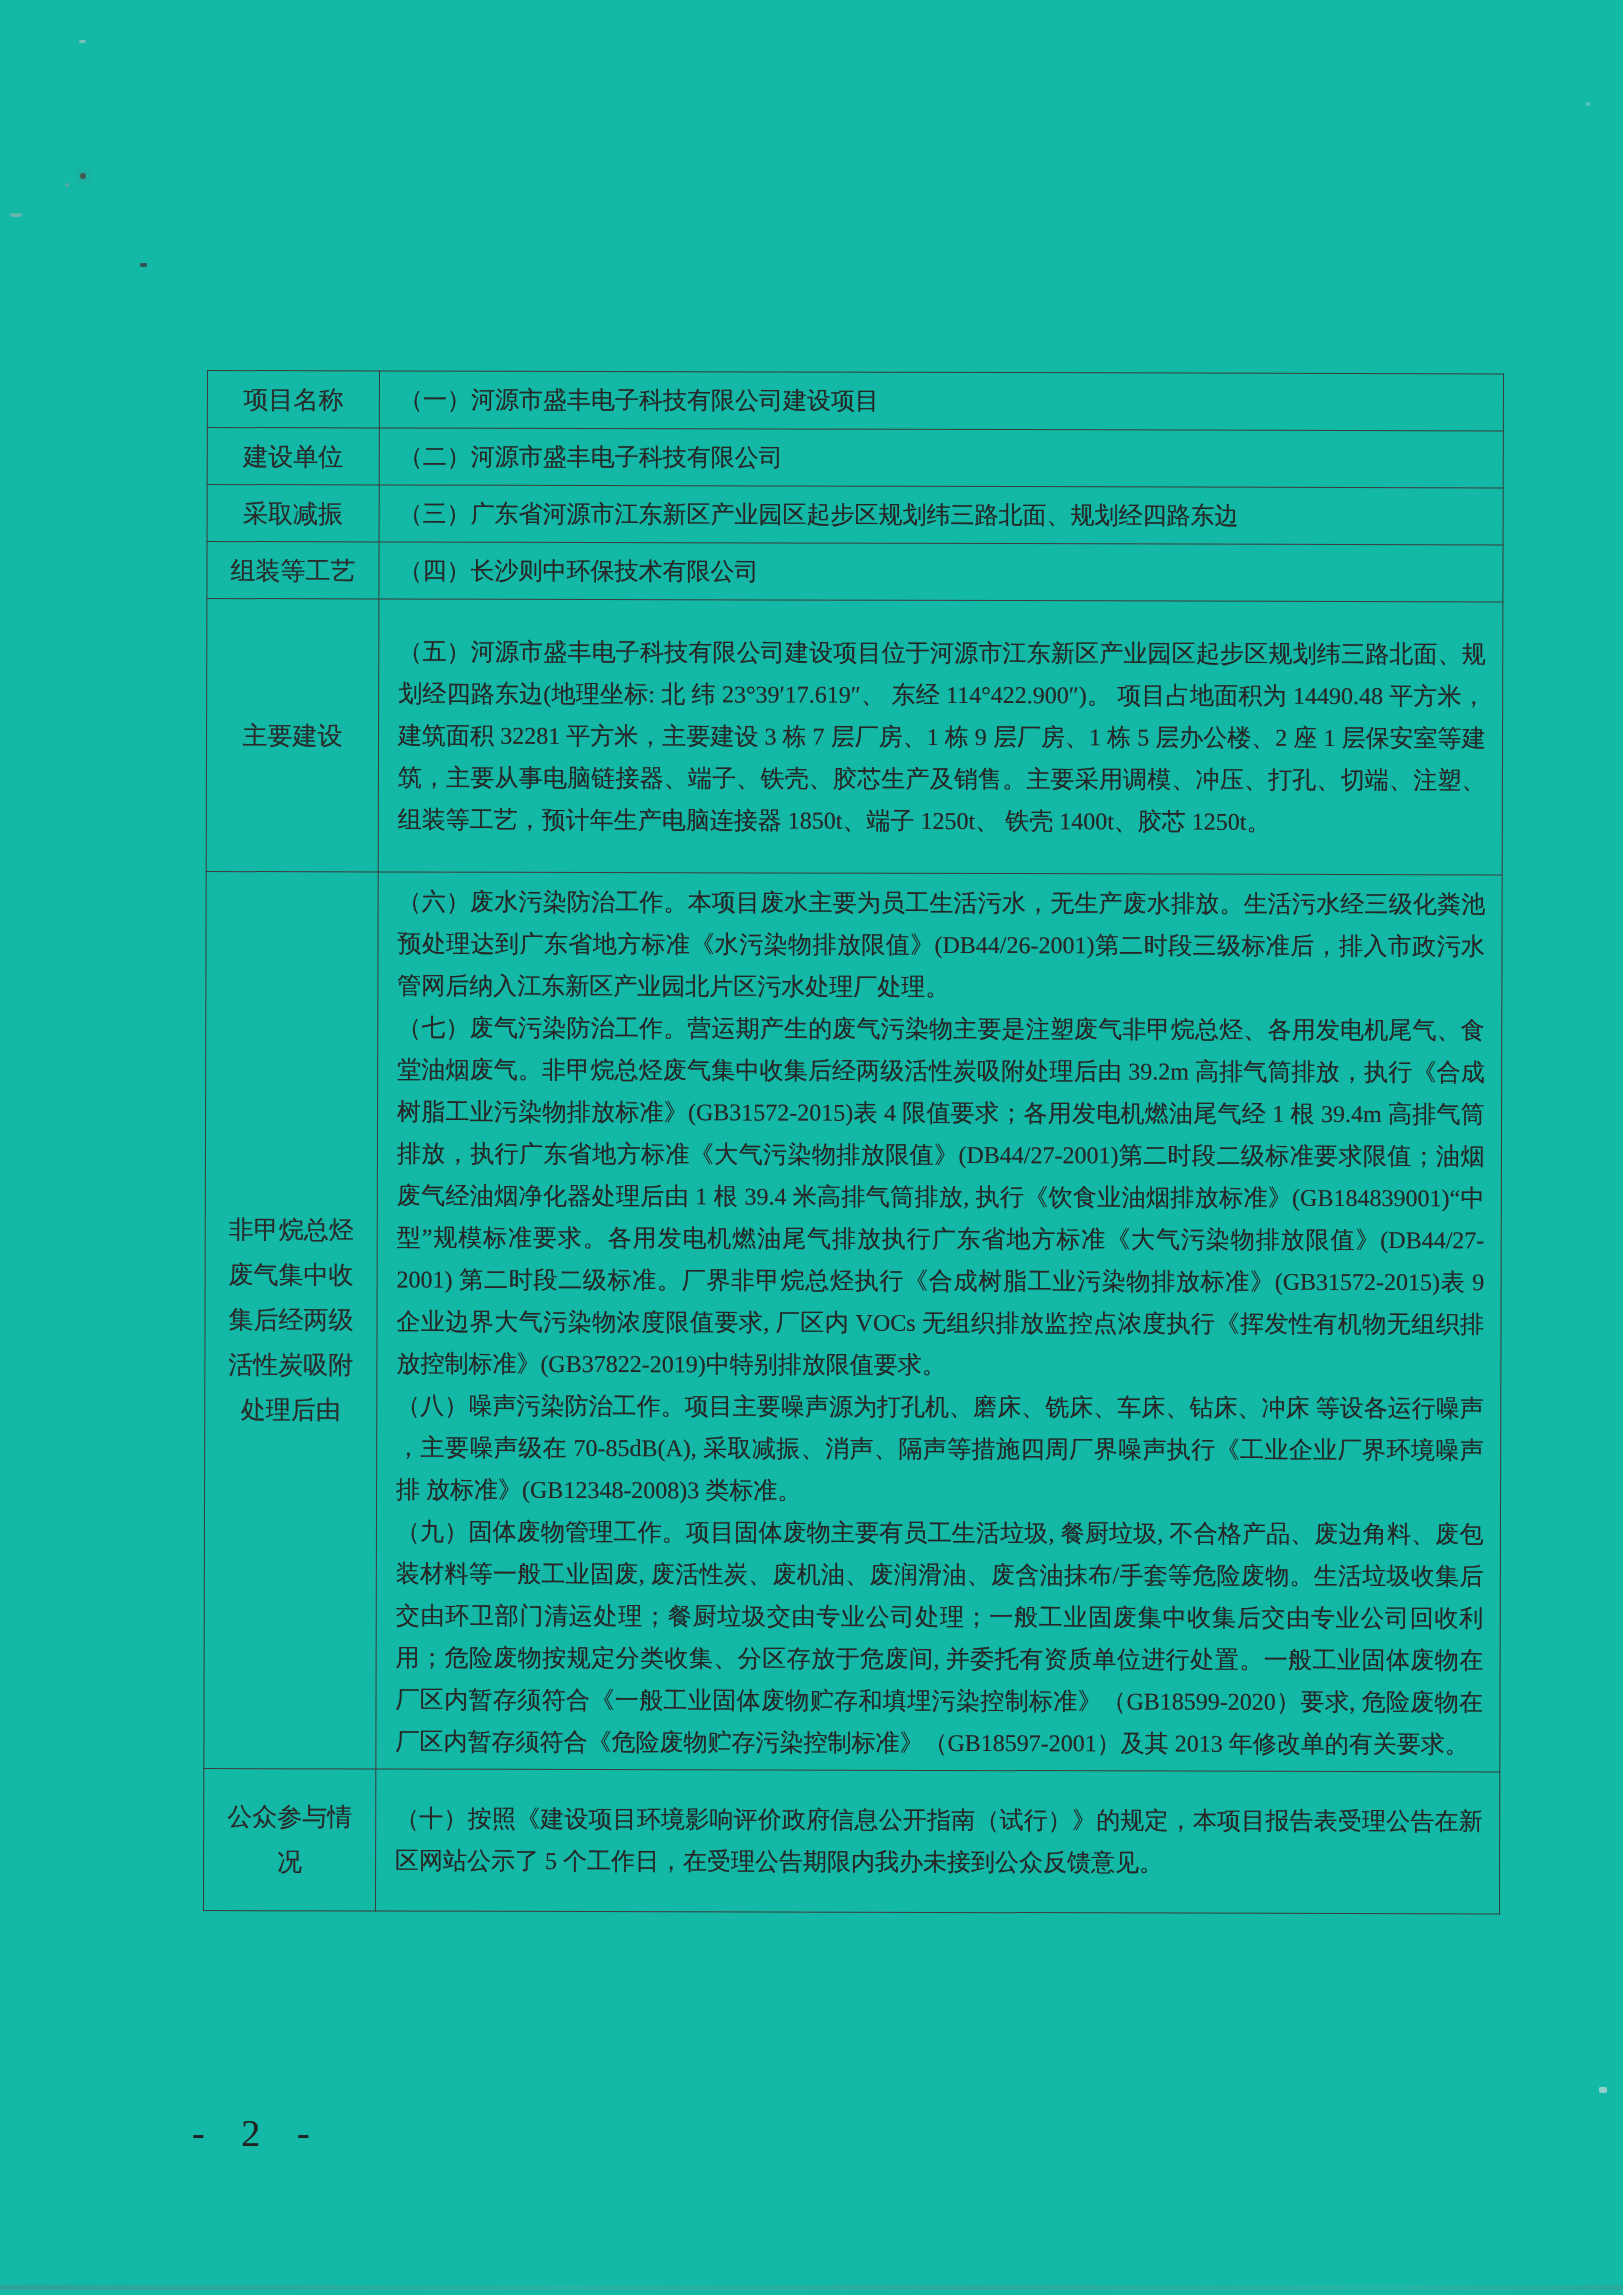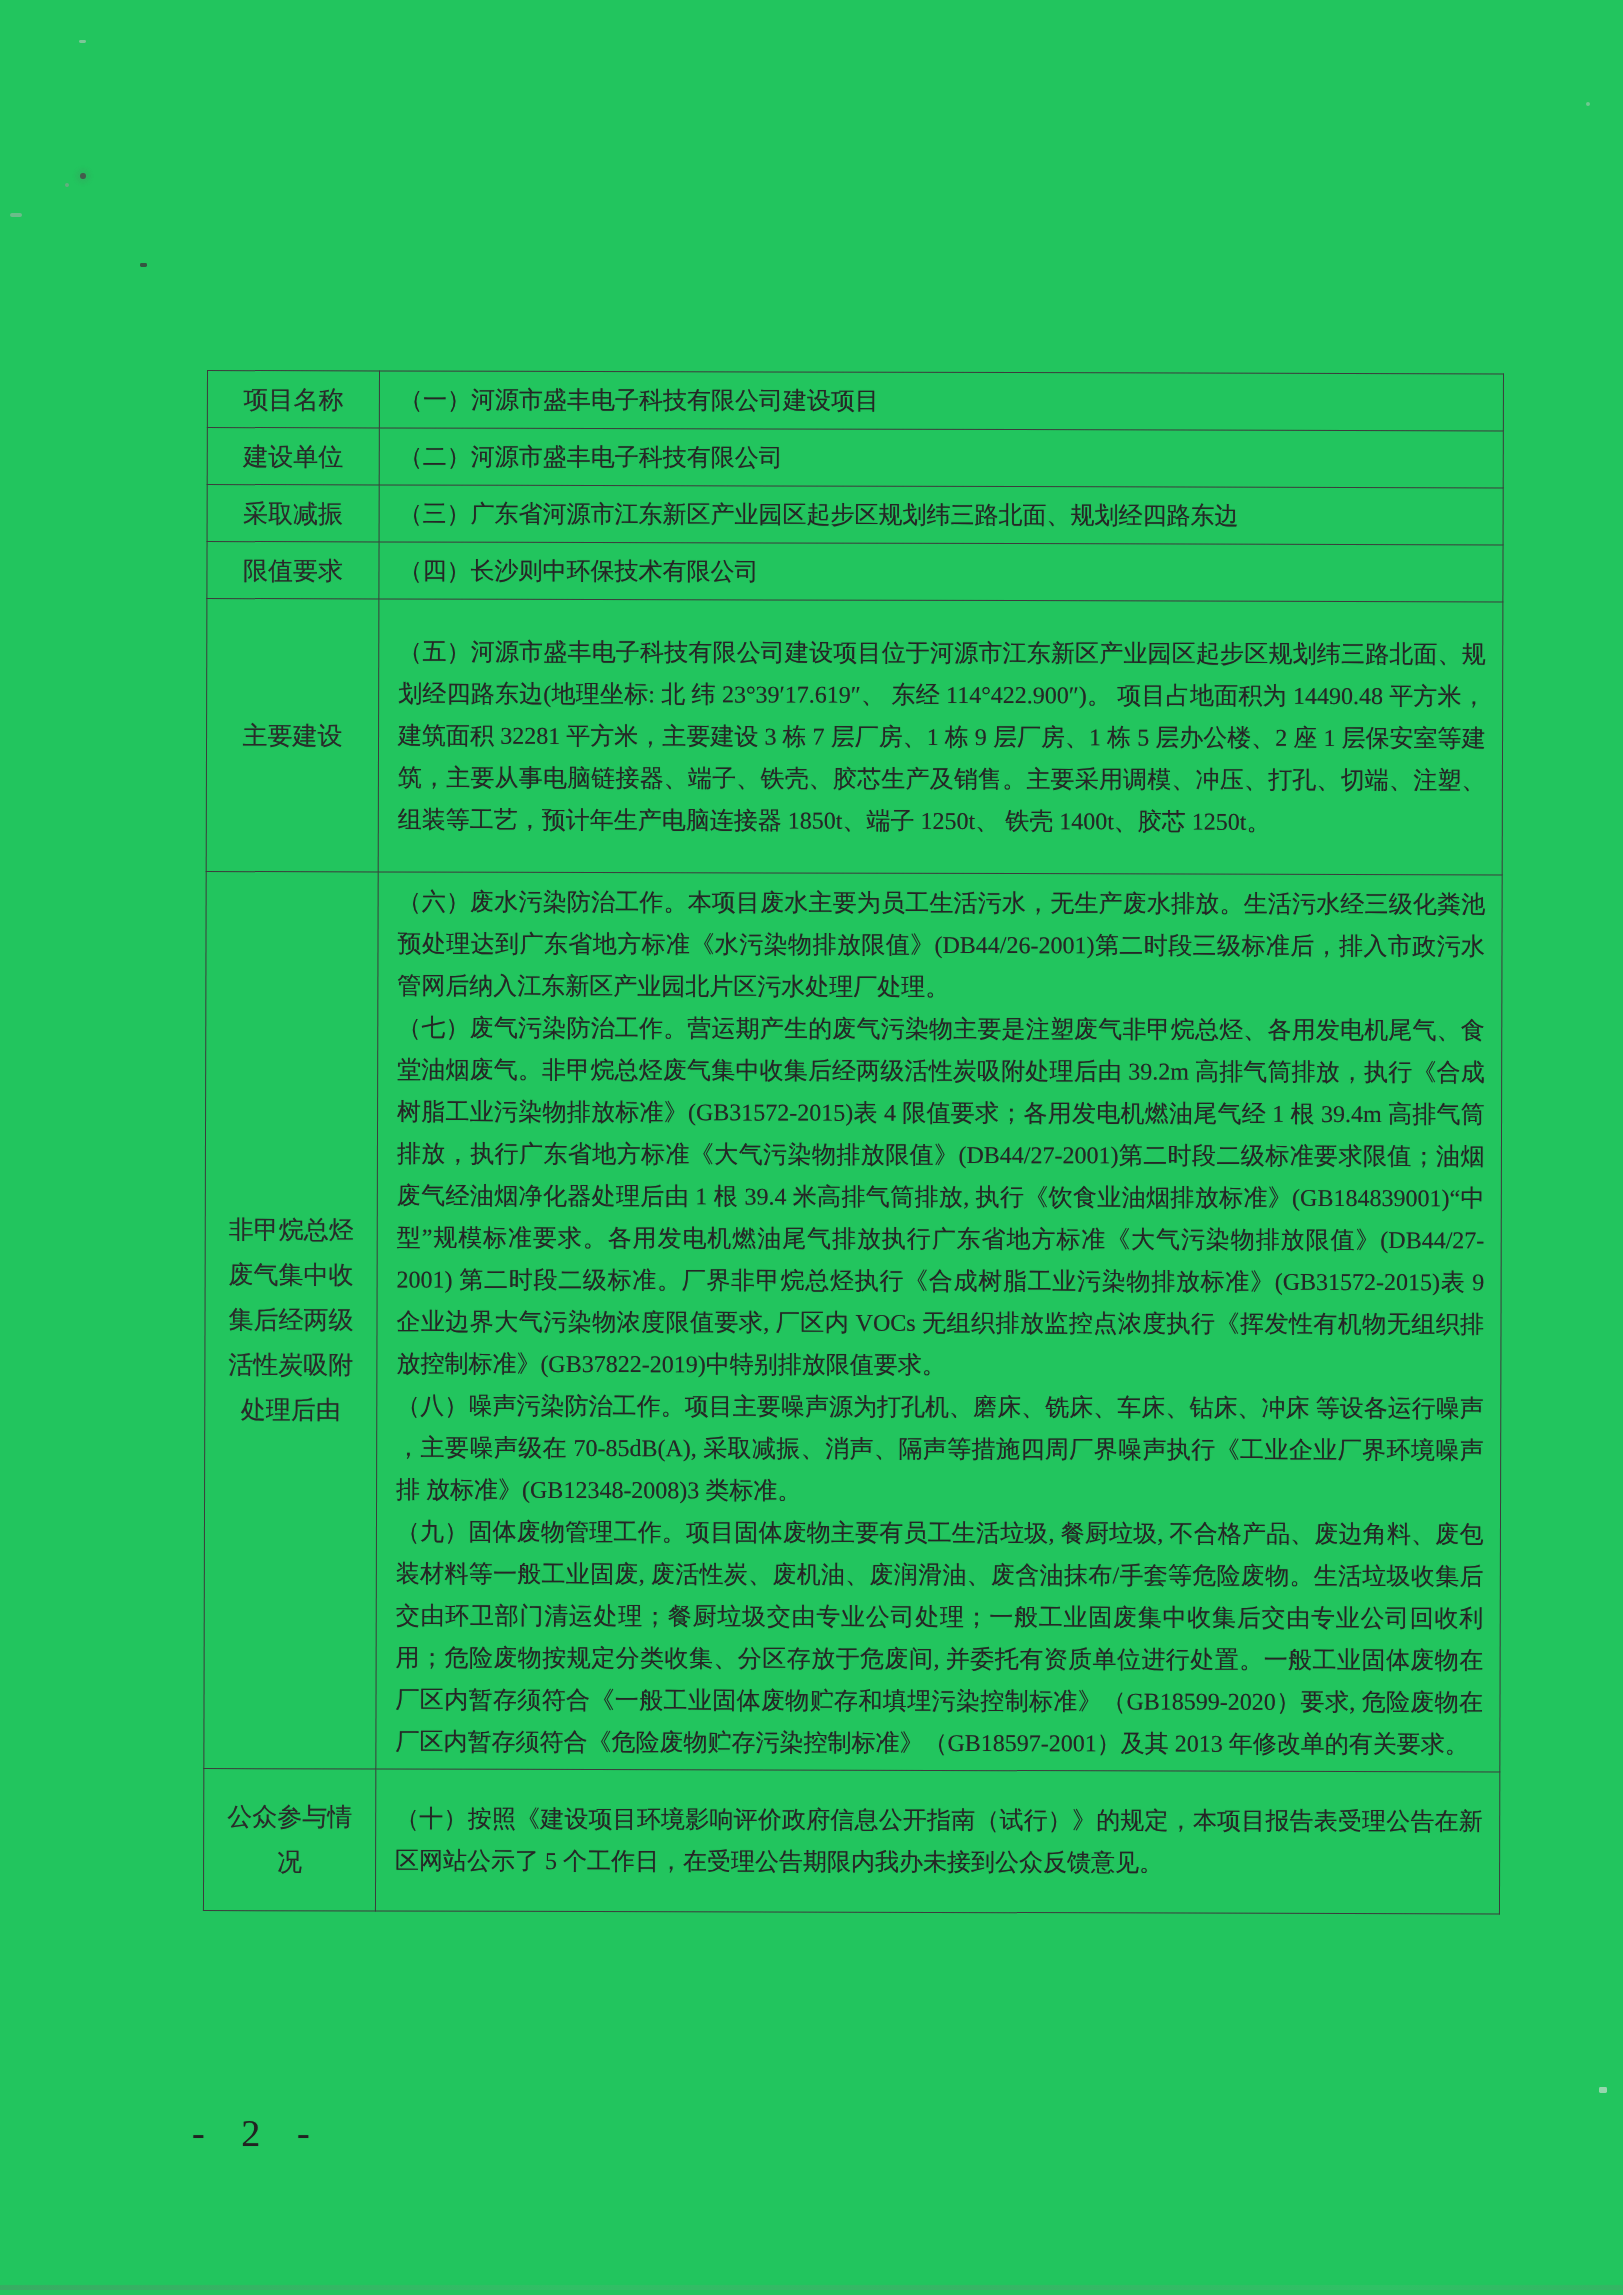--- a/index.html
+++ b/index.html
@@ -4,21 +4,21 @@
 <style>
   html, body {
     margin: 0;
     padding: 0;
     background: #ffffff;
   }
   .page {
     position: relative;
     width: 1623px;
     height: 2295px;
-    background: #22c55e;
+    background: #14b8a6;
     overflow: hidden;
     font-family: "Liberation Serif", "DejaVu Serif", serif;
     color: #282828;
   }
 
   
   table.doc-table {
     position: absolute;
     left: 207px;
     top: 370px;
@@ -139,21 +139,21 @@
         <td class="label-cell">
           <span class="lbl">采取减振</span>
         </td>
         <td class="content-cell">
           <span>（三）广东省河源市江东新区产业园区起步区规划纬三路北面、规划经四路东边</span>
         </td>
       </tr>
 
       <tr class="r-small">
         <td class="label-cell">
-          <span class="lbl">限值要求</span>
+          <span class="lbl">组装等工艺</span>
         </td>
         <td class="content-cell">
           <span>（四）长沙则中环保技术有限公司</span>
         </td>
       </tr>
 
       <tr class="r-overview">
         <td class="label-cell">
           <span class="lbl">主要建设</span>
         </td>

